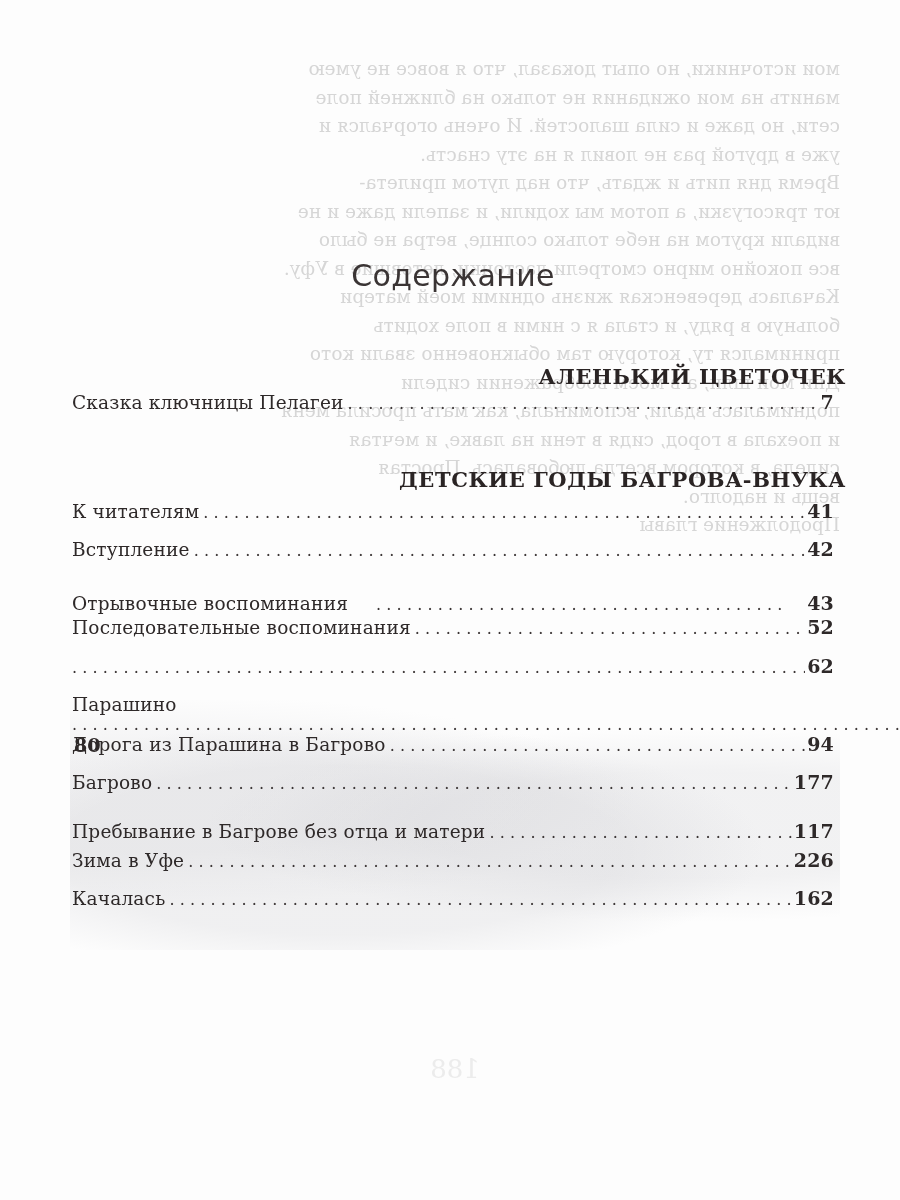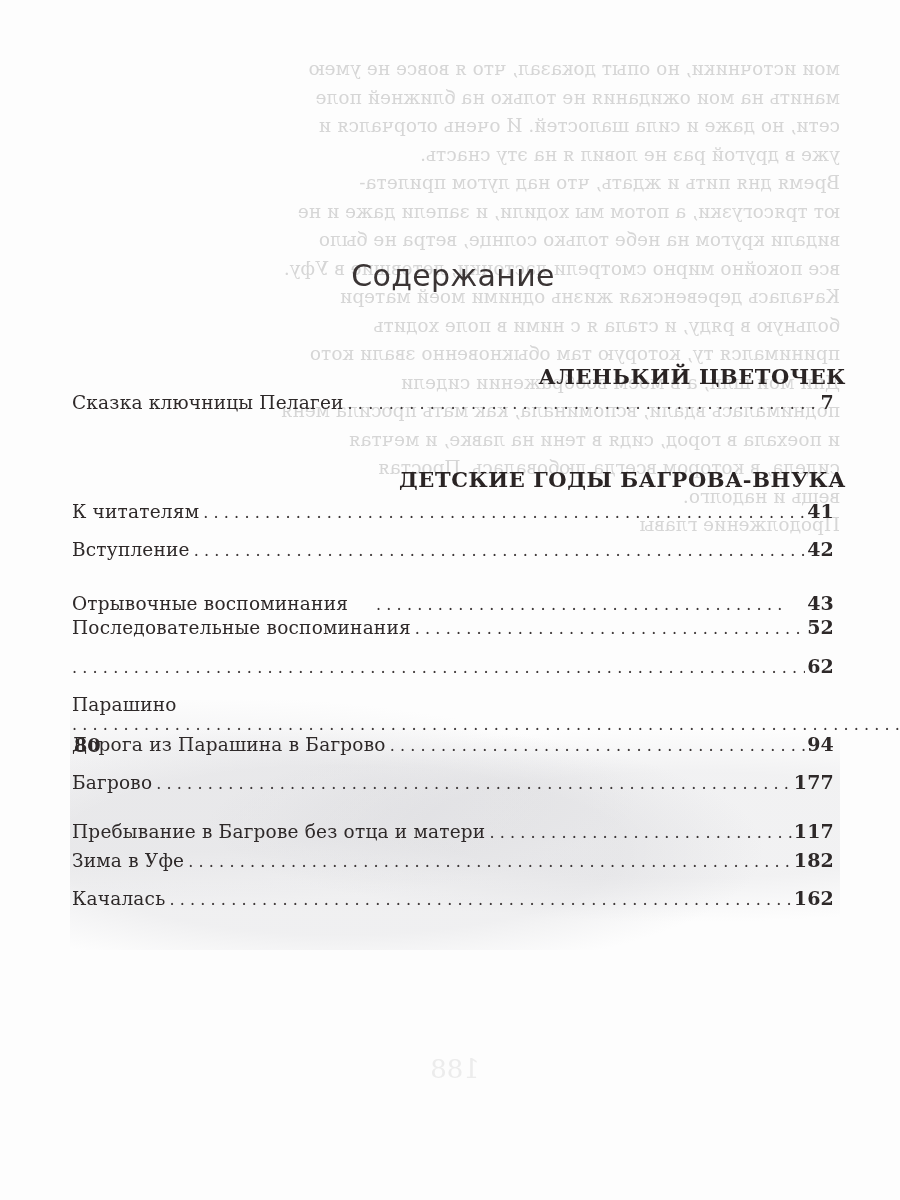--- a/index.html
+++ b/index.html
@@ -207,21 +207,21 @@
 
   <div class="toc-row" style="top:820px;">
     <span class="entry-title">Пребывание в Багрове без отца и матери</span>
     <span class="leader"></span>
     <span class="page-num">117</span>
   </div>
 
   <div class="toc-row" style="top:849px;text-align:center;">
     <span class="entry-title">Зима в Уфе</span>
     <span class="leader"></span>
-    <span class="page-num">182</span>
+    <span class="page-num">226</span>
   </div>
 
   <div class="toc-row" style="top:887px;">
     <span class="entry-title">Качалась</span>
     <span class="leader"></span>
     <span class="page-num">162</span>
   </div>
 </div>
 
 </body></html>

